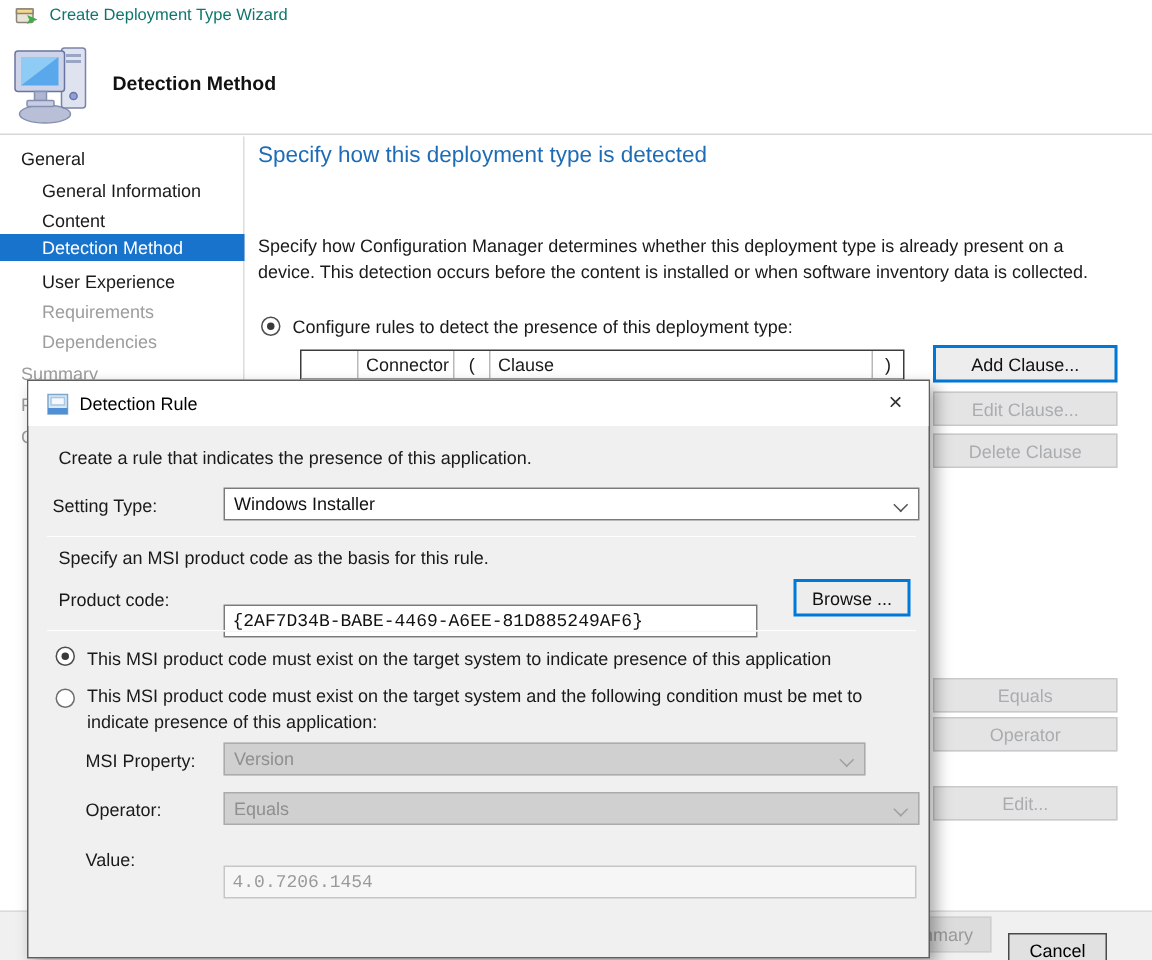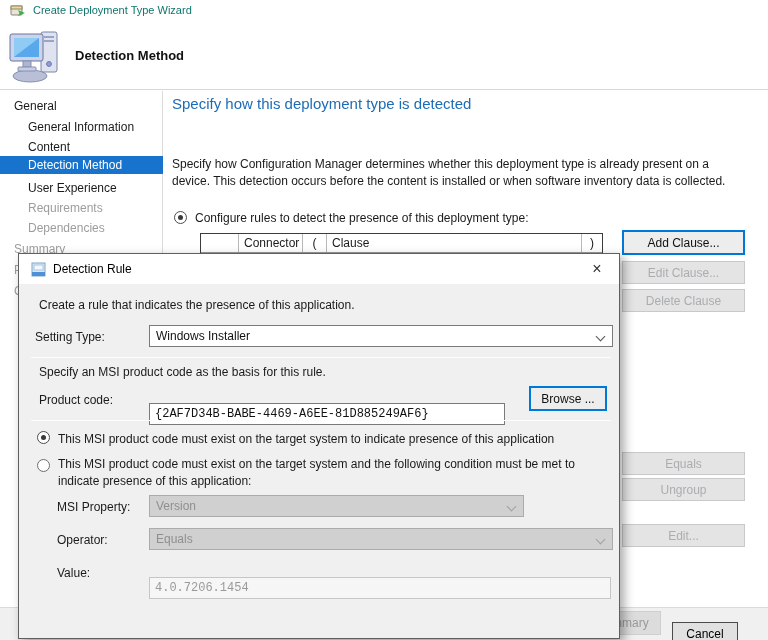--- a/index.html
+++ b/index.html
@@ -144,21 +144,21 @@
       <div class="cell c3">Clause</div>
       <div class="cell c4">)</div>
     </div>
   </div>
 
   <div class="btn btn-col btn-focused" style="top:230px;height:25px">Add Clause...</div>
   <div class="btn btn-col btn-disabled" style="top:261px">Edit Clause...</div>
   <div class="btn btn-col btn-disabled" style="top:289px">Delete Clause</div>
 
   <div class="btn btn-col btn-disabled" style="top:452px">Equals</div>
-  <div class="btn btn-col btn-disabled" style="top:478px">Ungroup</div>
+  <div class="btn btn-col btn-disabled" style="top:478px">Operator</div>
   <div class="btn btn-col btn-disabled" style="top:524px">Edit...</div>
 
   <div class="abs footer"></div>
   <div class="btn btn-summary">Summary</div>
   <div class="btn btn-cancel">Cancel</div>
 
   <div class="abs dialog">
     <div class="abs dlg-label" style="left:20px;top:44px">Create a rule that indicates the presence of this application.</div>
 
     <div class="abs dlg-titlebar">
@@ -190,21 +190,21 @@
       <span class="radio sel"></span>
       <span class="wrap-lbl">This MSI product code must exist on the target system to indicate presence of this application</span>
     </div>
 
     <div class="abs radio-row" style="left:18px;top:202px;width:566px">
       <span class="radio" style="margin-top:3px"></span>
       <span class="wrap-lbl">This MSI product code must exist on the target system and the following condition must be met to indicate presence of this application:</span>
     </div>
 
     <div class="abs dlg-label" style="left:38px;top:246px">MSI Property:</div>
-    <div class="abs field combo-disabled" style="left:130px;top:241px;width:375px">
+    <div class="abs field combo-disabled" style="left:130px;top:241px;width:428px">
       <span>Version</span>
       <span class="chev chev-dis"></span>
     </div>
 
     <div class="abs dlg-label" style="left:38px;top:279px">Operator:</div>
     <div class="abs field combo-disabled" style="left:130px;top:274px;width:464px">
       <span>Equals</span>
       <span class="chev chev-dis"></span>
     </div>
 

